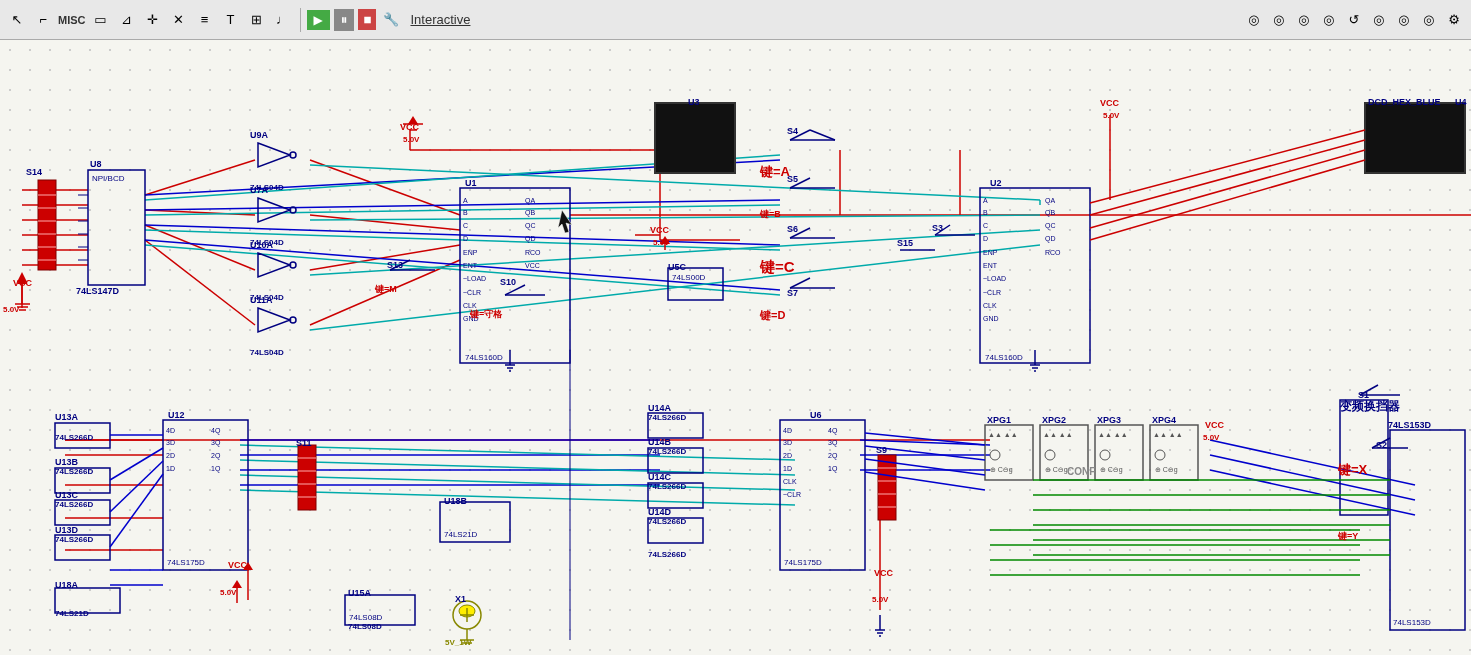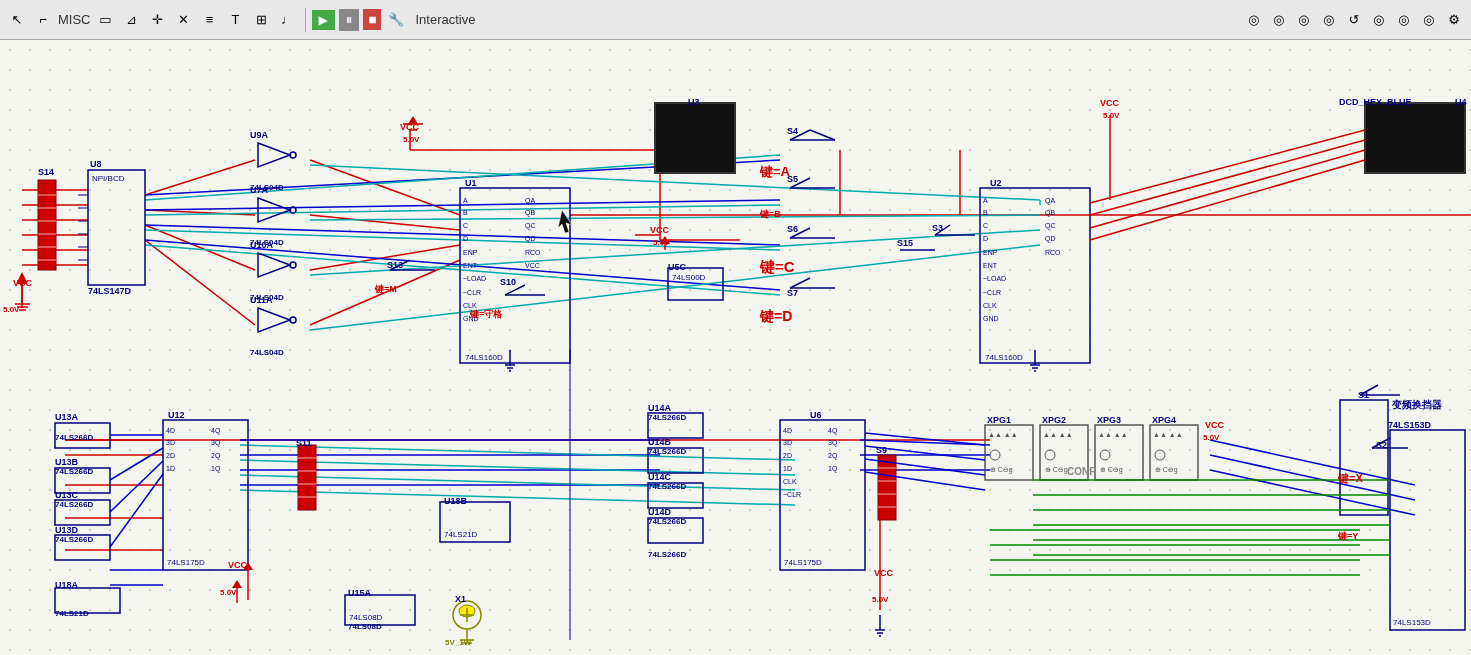--- a/index.html
+++ b/index.html
@@ -32,22 +32,22 @@
       font-size: 13px;
       cursor: pointer;
     }
     .toolbar-sep {
       width: 1px;
       height: 24px;
       background: #aaa;
       margin: 0 2px;
     }
     .toolbar-misc {
-      font-size: 13px;
-      font-weight: normal;
+      font-size: 11px;
+      font-weight: bold;
       color: #333;
     }
     .play-btn {
       background: #4a4;
       color: white;
       border: none;
       padding: 3px 7px;
       cursor: pointer;
       font-size: 12px;
     }
@@ -62,20 +62,21 @@
       background: #c44;
       color: white;
       border: none;
       padding: 3px 5px;
       cursor: pointer;
     }
     .interactive-label {
       font-size: 13px;
       color: #333;
       margin-left: 4px;
+      text-decoration: underline;
     }
     .toolbar-right-icons {
       display: flex;
       gap: 3px;
       margin-left: auto;
     }
 
     
     #schematic {
       width: 1471px;
@@ -501,24 +502,24 @@
     <line x1="163" y1="421" x2="110" y2="472" stroke="#0000cc" stroke-width="1.5"></line>
     <line x1="163" y1="434" x2="110" y2="507" stroke="#0000cc" stroke-width="1.5"></line>
 
     <line x1="865" y1="393" x2="985" y2="405" stroke="#0000cc" stroke-width="1.5"></line>
     <line x1="865" y1="406" x2="985" y2="420" stroke="#0000cc" stroke-width="1.5"></line>
     <line x1="865" y1="419" x2="985" y2="435" stroke="#0000cc" stroke-width="1.5"></line>
     <line x1="865" y1="432" x2="985" y2="450" stroke="#0000cc" stroke-width="1.5"></line>
 
   </svg>
 
-  <div class="component-label" style="left:38px;top:127px">S14</div>
+  <div class="component-label" style="left:26px;top:127px">S14</div>
 
   <div class="component-label" style="left:90px;top:119px">U8</div>
-  <div class="component-label" style="left:88px;top:246px">74LS147D</div>
+  <div class="component-label" style="left:76px;top:246px">74LS147D</div>
 
   <div class="component-label" style="left:250px;top:90px">U9A</div>
   <div class="component-label" style="left:250px;top:143px;font-size:8px">74LS04D</div>
   <div class="component-label" style="left:250px;top:145px">U7A</div>
   <div class="component-label" style="left:250px;top:198px;font-size:8px">74LS04D</div>
   <div class="component-label" style="left:250px;top:200px">U10A</div>
   <div class="component-label" style="left:250px;top:253px;font-size:8px">74LS04D</div>
   <div class="component-label" style="left:250px;top:255px">U11A</div>
   <div class="component-label" style="left:250px;top:308px;font-size:8px">74LS04D</div>
 
@@ -534,37 +535,37 @@
 
   <div class="component-label" style="left:668px;top:222px">U5C</div>
 
   <div class="component-label" style="left:787px;top:86px">S4</div>
   <div class="component-label red-label" style="left:760px;top:123px;font-size:13px">键=A</div>
   <div class="component-label" style="left:787px;top:134px">S5</div>
   <div class="component-label red-label" style="left:760px;top:168px;font-size:9px">键=B</div>
   <div class="component-label" style="left:787px;top:184px">S6</div>
   <div class="component-label red-label" style="left:760px;top:218px;font-size:15px">键=C</div>
   <div class="component-label" style="left:787px;top:248px">S7</div>
-  <div class="component-label red-label" style="left:760px;top:268px;font-size:14px">键=D</div>
+  <div class="component-label red-label" style="left:760px;top:268px;font-size:11px">键=D</div>
 
   <div class="component-label" style="left:387px;top:220px">S13</div>
   <div class="component-label red-label" style="left:375px;top:243px;font-size:9px">键=M</div>
 
   <div class="component-label" style="left:500px;top:237px">S10</div>
   <div class="component-label red-label" style="left:470px;top:268px;font-size:9px">键=守格</div>
 
   <div class="component-label" style="left:897px;top:198px">S15</div>
   <div class="component-label" style="left:932px;top:183px">S3</div>
 
   <div class="component-label" style="left:990px;top:138px">U2</div>
 
   <div class="component-label vcc-label" style="left:1100px;top:58px">VCC</div>
   <div class="component-label vcc-label" style="left:1103px;top:71px;font-size:8px">5.0V</div>
 
-  <div class="component-label" style="left:1339px;top:57px;font-size:9px">DCD_HEX_BLUE</div>
+  <div class="component-label" style="left:1368px;top:57px;font-size:9px">DCD_HEX_BLUE</div>
 
   <div class="component-label" style="left:1455px;top:57px">U4</div>
 
   <div class="component-label vcc-label" style="left:13px;top:238px">VCC</div>
   <div class="component-label vcc-label" style="left:3px;top:265px;font-size:8px">5.0V</div>
 
   <div class="component-label" style="left:55px;top:372px">U13A</div>
   <div class="component-label" style="left:55px;top:393px;font-size:8px">74LS266D</div>
   <div class="component-label" style="left:55px;top:417px">U13B</div>
   <div class="component-label" style="left:55px;top:427px;font-size:8px">74LS266D</div>
@@ -597,25 +598,25 @@
 
   <div class="component-label" style="left:987px;top:375px">XPG1</div>
   <div class="component-label" style="left:1042px;top:375px">XPG2</div>
   <div class="component-label" style="left:1097px;top:375px">XPG3</div>
   <div class="component-label" style="left:1152px;top:375px">XPG4</div>
 
   <div class="component-label vcc-label" style="left:1205px;top:380px">VCC</div>
   <div class="component-label vcc-label" style="left:1203px;top:393px;font-size:8px">5.0V</div>
 
   <div class="component-label" style="left:1358px;top:350px">S1</div>
-  <div class="component-label" style="left:1392px;top:358px;font-size:10px">变频换挡器</div>
+  <div class="component-label" style="left:1340px;top:358px;font-size:12px">变频换挡器</div>
 
   <div class="component-label" style="left:1376px;top:400px">S2</div>
 
-  <div class="component-label red-label" style="left:1338px;top:431px;font-size:11px">键=X</div>
+  <div class="component-label red-label" style="left:1338px;top:421px;font-size:13px">键=X</div>
   <div class="component-label red-label" style="left:1338px;top:490px;font-size:9px">键=Y</div>
 
   <div class="component-label" style="left:1388px;top:380px">74LS153D</div>
 
   <div class="component-label" style="left:348px;top:548px">U15A</div>
   <div class="component-label" style="left:348px;top:582px;font-size:8px">74LS08D</div>
 
   <div class="component-label" style="left:455px;top:554px">X1</div>
   <div class="component-label" style="left:445px;top:598px;font-size:8px;color:#888800">5V_1W</div>
 

